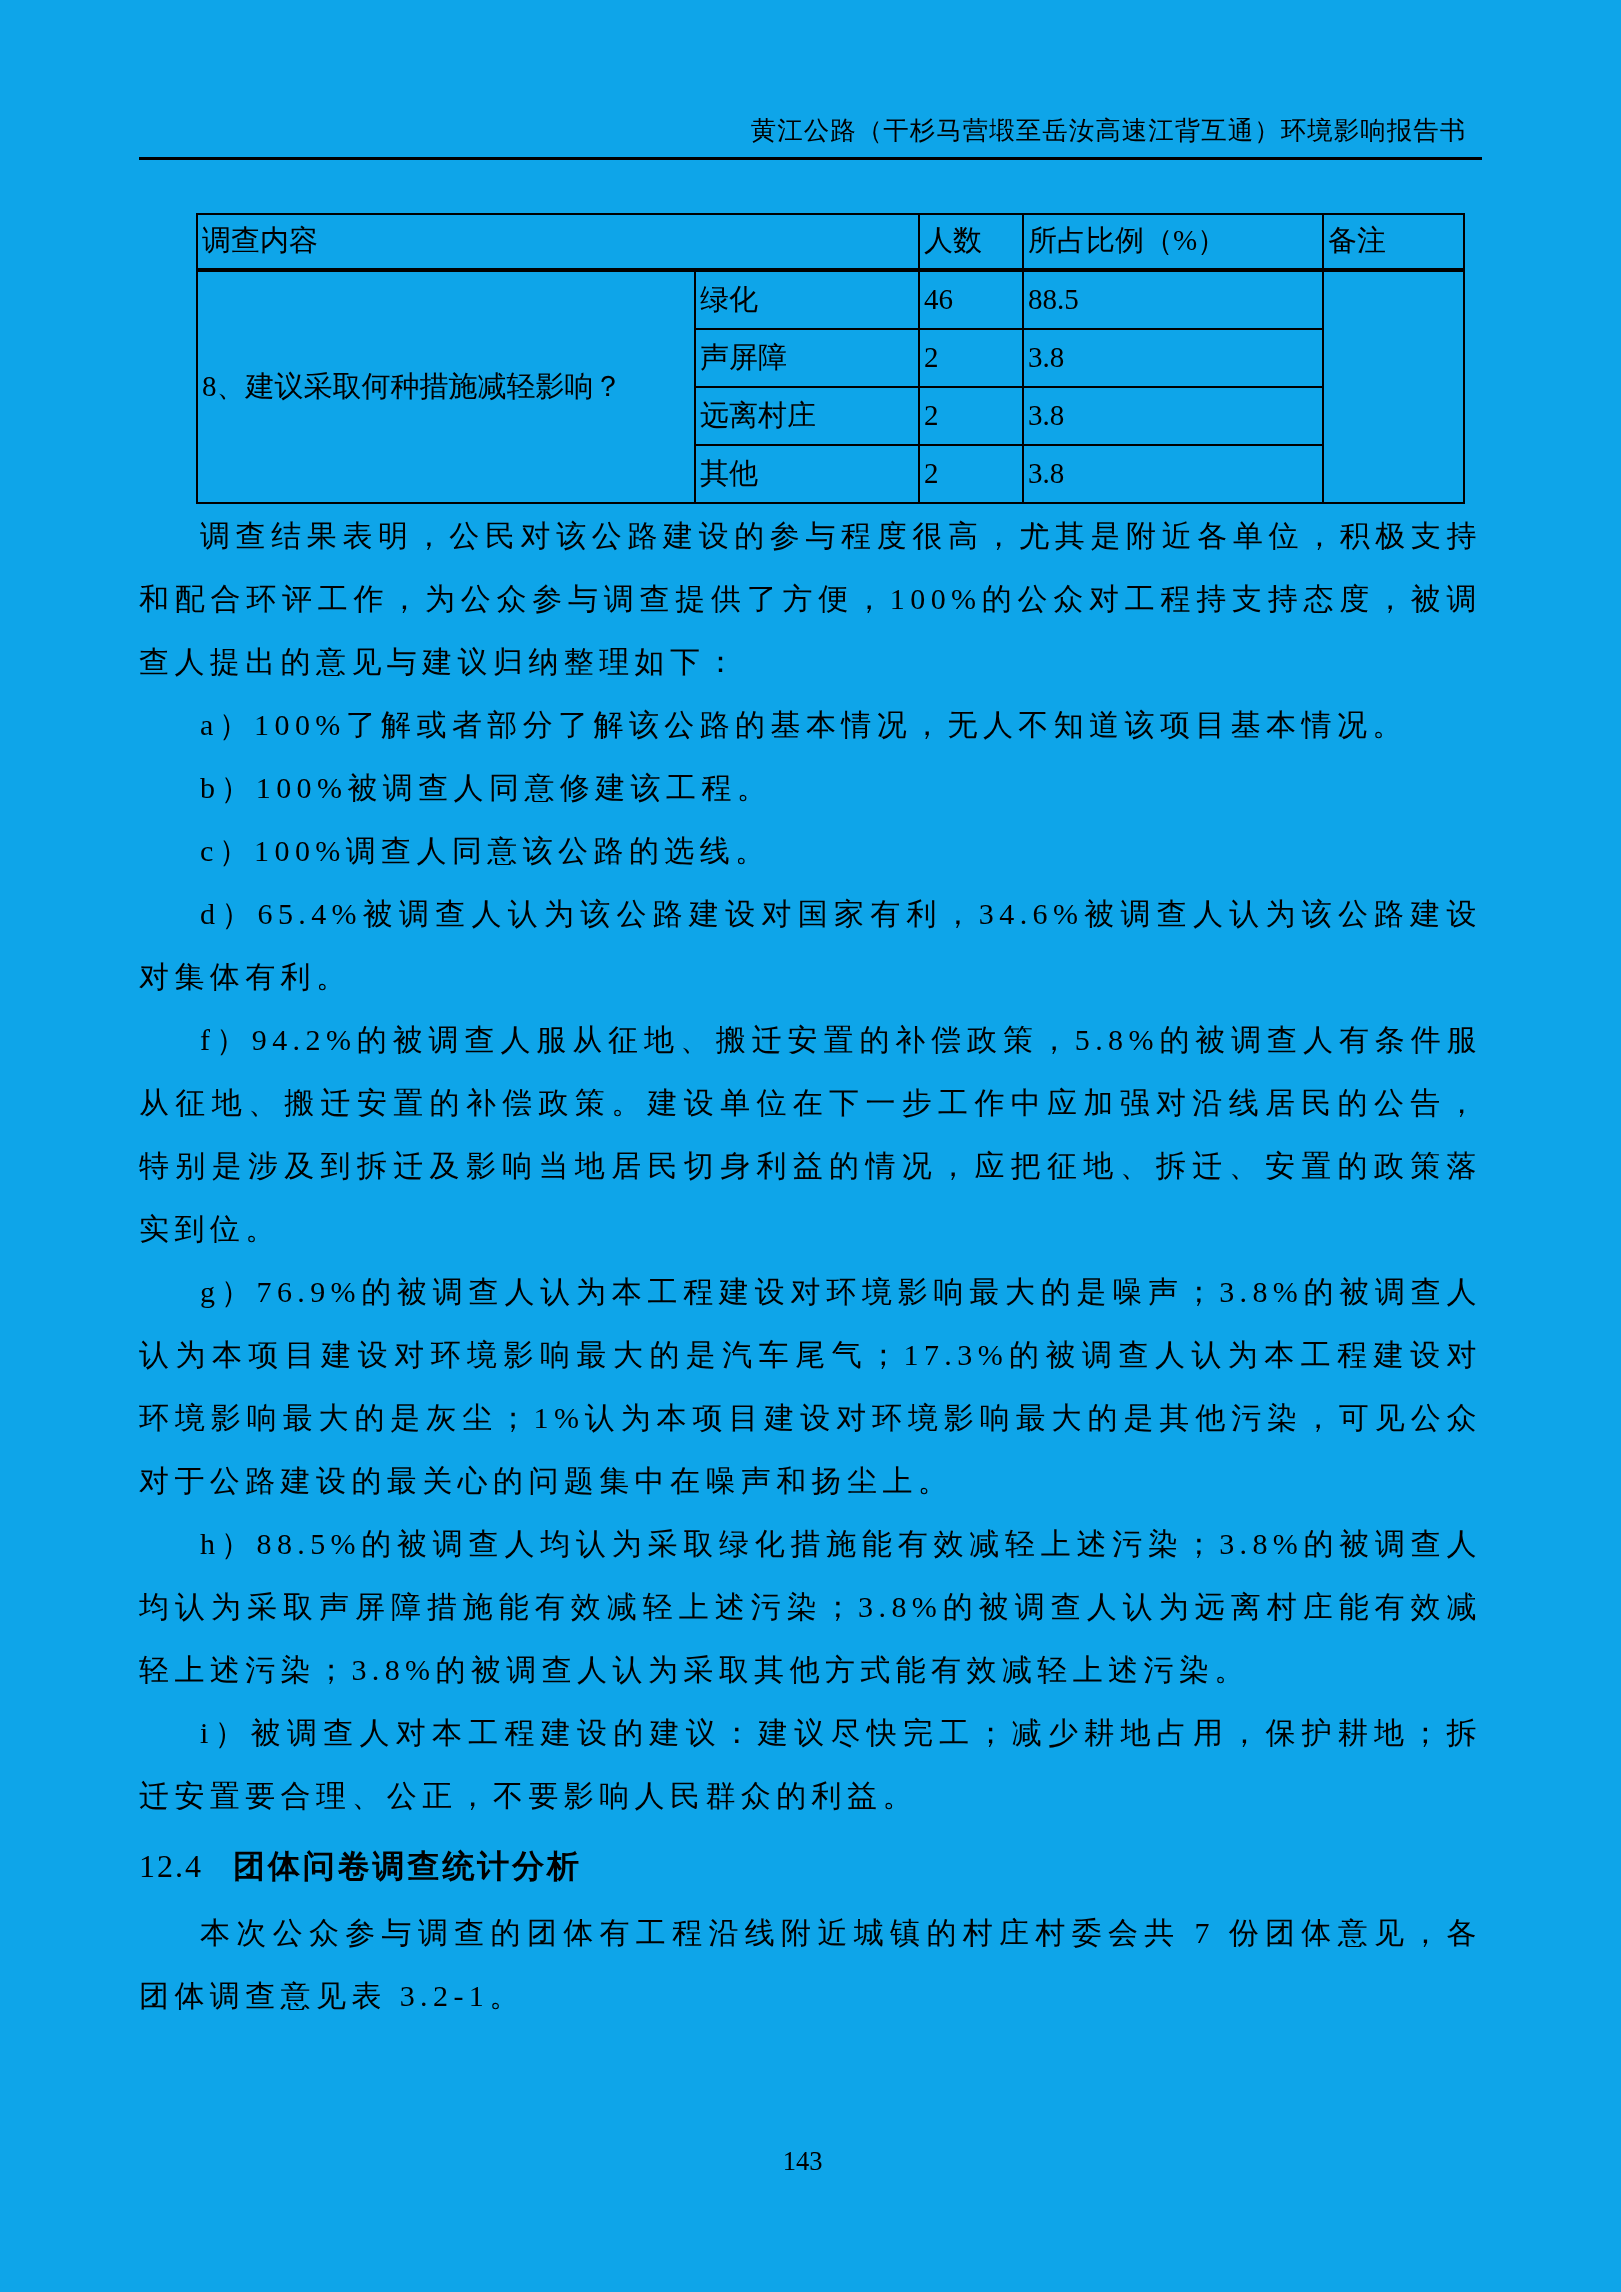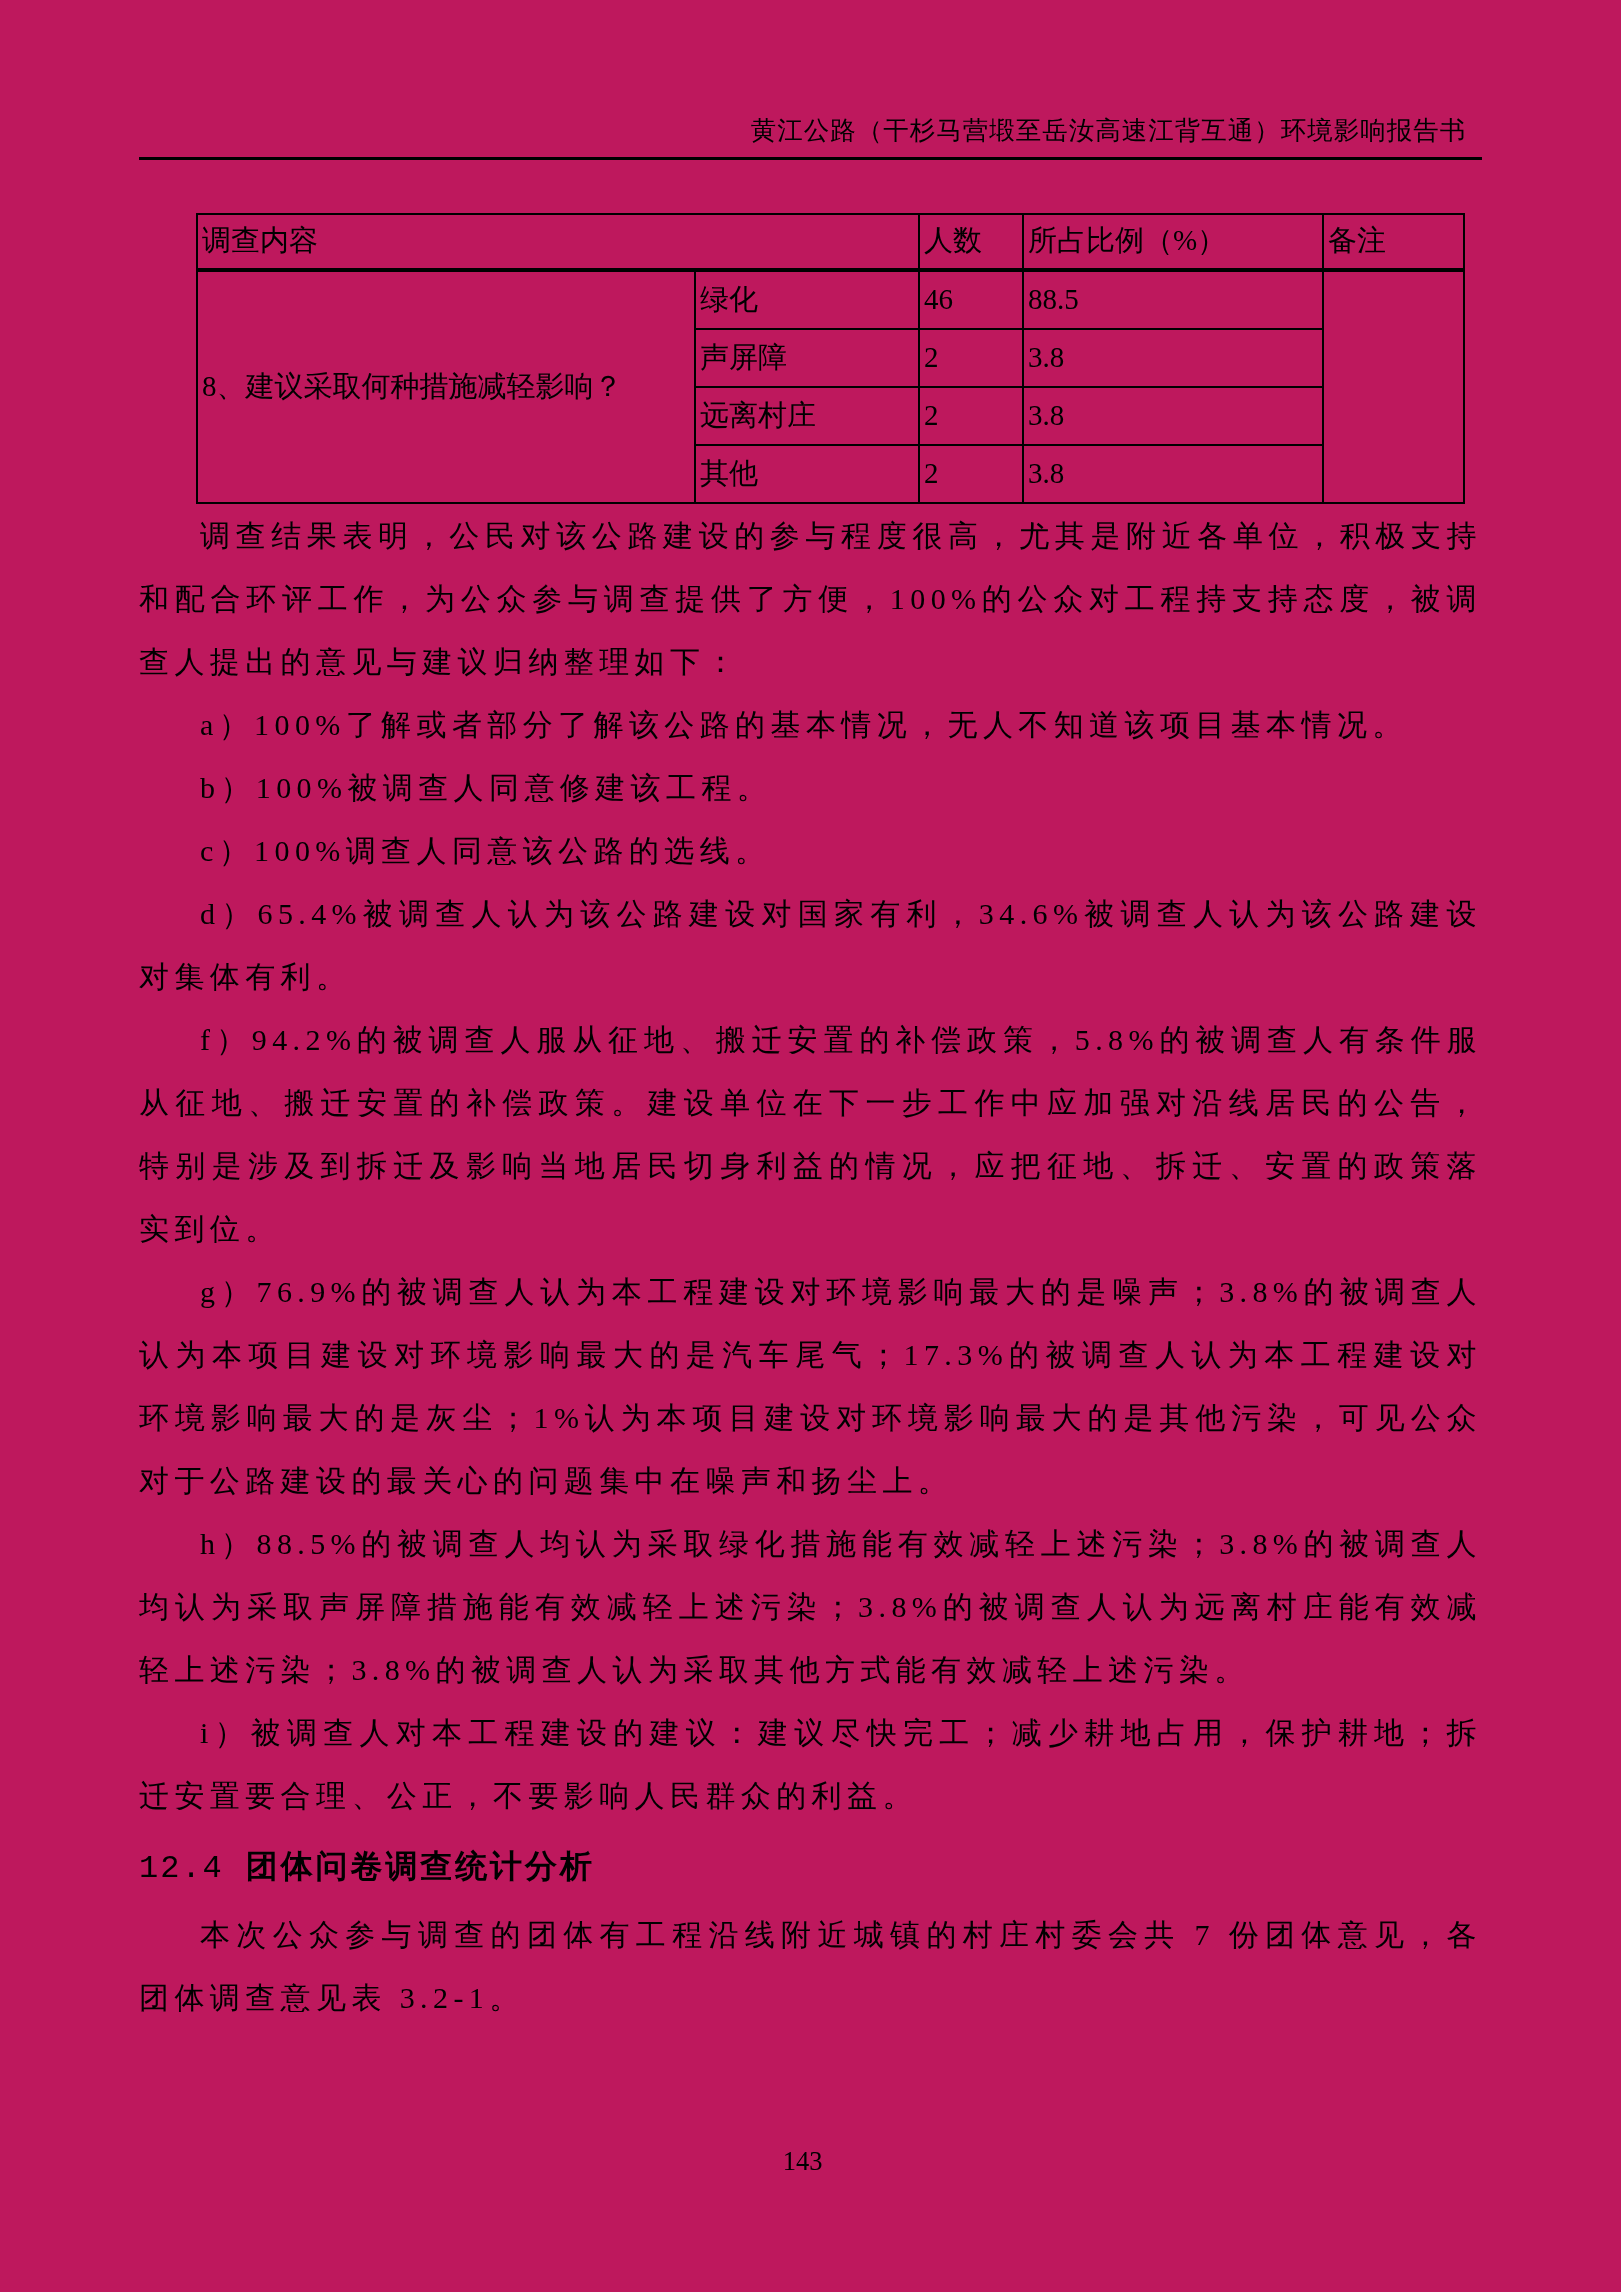--- a/index.html
+++ b/index.html
@@ -4,21 +4,21 @@
 <style>
   html, body {
     margin: 0;
     padding: 0;
     background: #ffffff;
   }
   .page {
     position: relative;
     width: 1621px;
     height: 2293px;
-    background: #be185d;
+    background: #0ea5e9;
     color: #000000;
     font-family: "Liberation Serif", "DejaVu Serif", serif;
     box-sizing: border-box;
     padding: 0 139px;
     overflow: hidden;
   }
   
   .doc-header {
     padding-top: 114px;
     padding-bottom: 9.8px;
@@ -59,22 +59,22 @@
   }
   
   .section-heading {
     margin: 11.8px 0 7.8px 0;
     font-size: 32px;
     line-height: 55px;
     font-weight: normal;
     letter-spacing: 2px;
   }
   .section-heading .num {
-    font-family: Liberation Mono, monospace;
-    margin-right: 22px;
+    font-family: Liberation Serif, serif;
+    margin-right: 30px;
   }
   .section-heading .title {
     font-family: "Liberation Sans", "DejaVu Sans", sans-serif;
     font-weight: bold;
     letter-spacing: 2.9px;
   }
   
   .page-number {
     position: absolute;
     left: 0;

